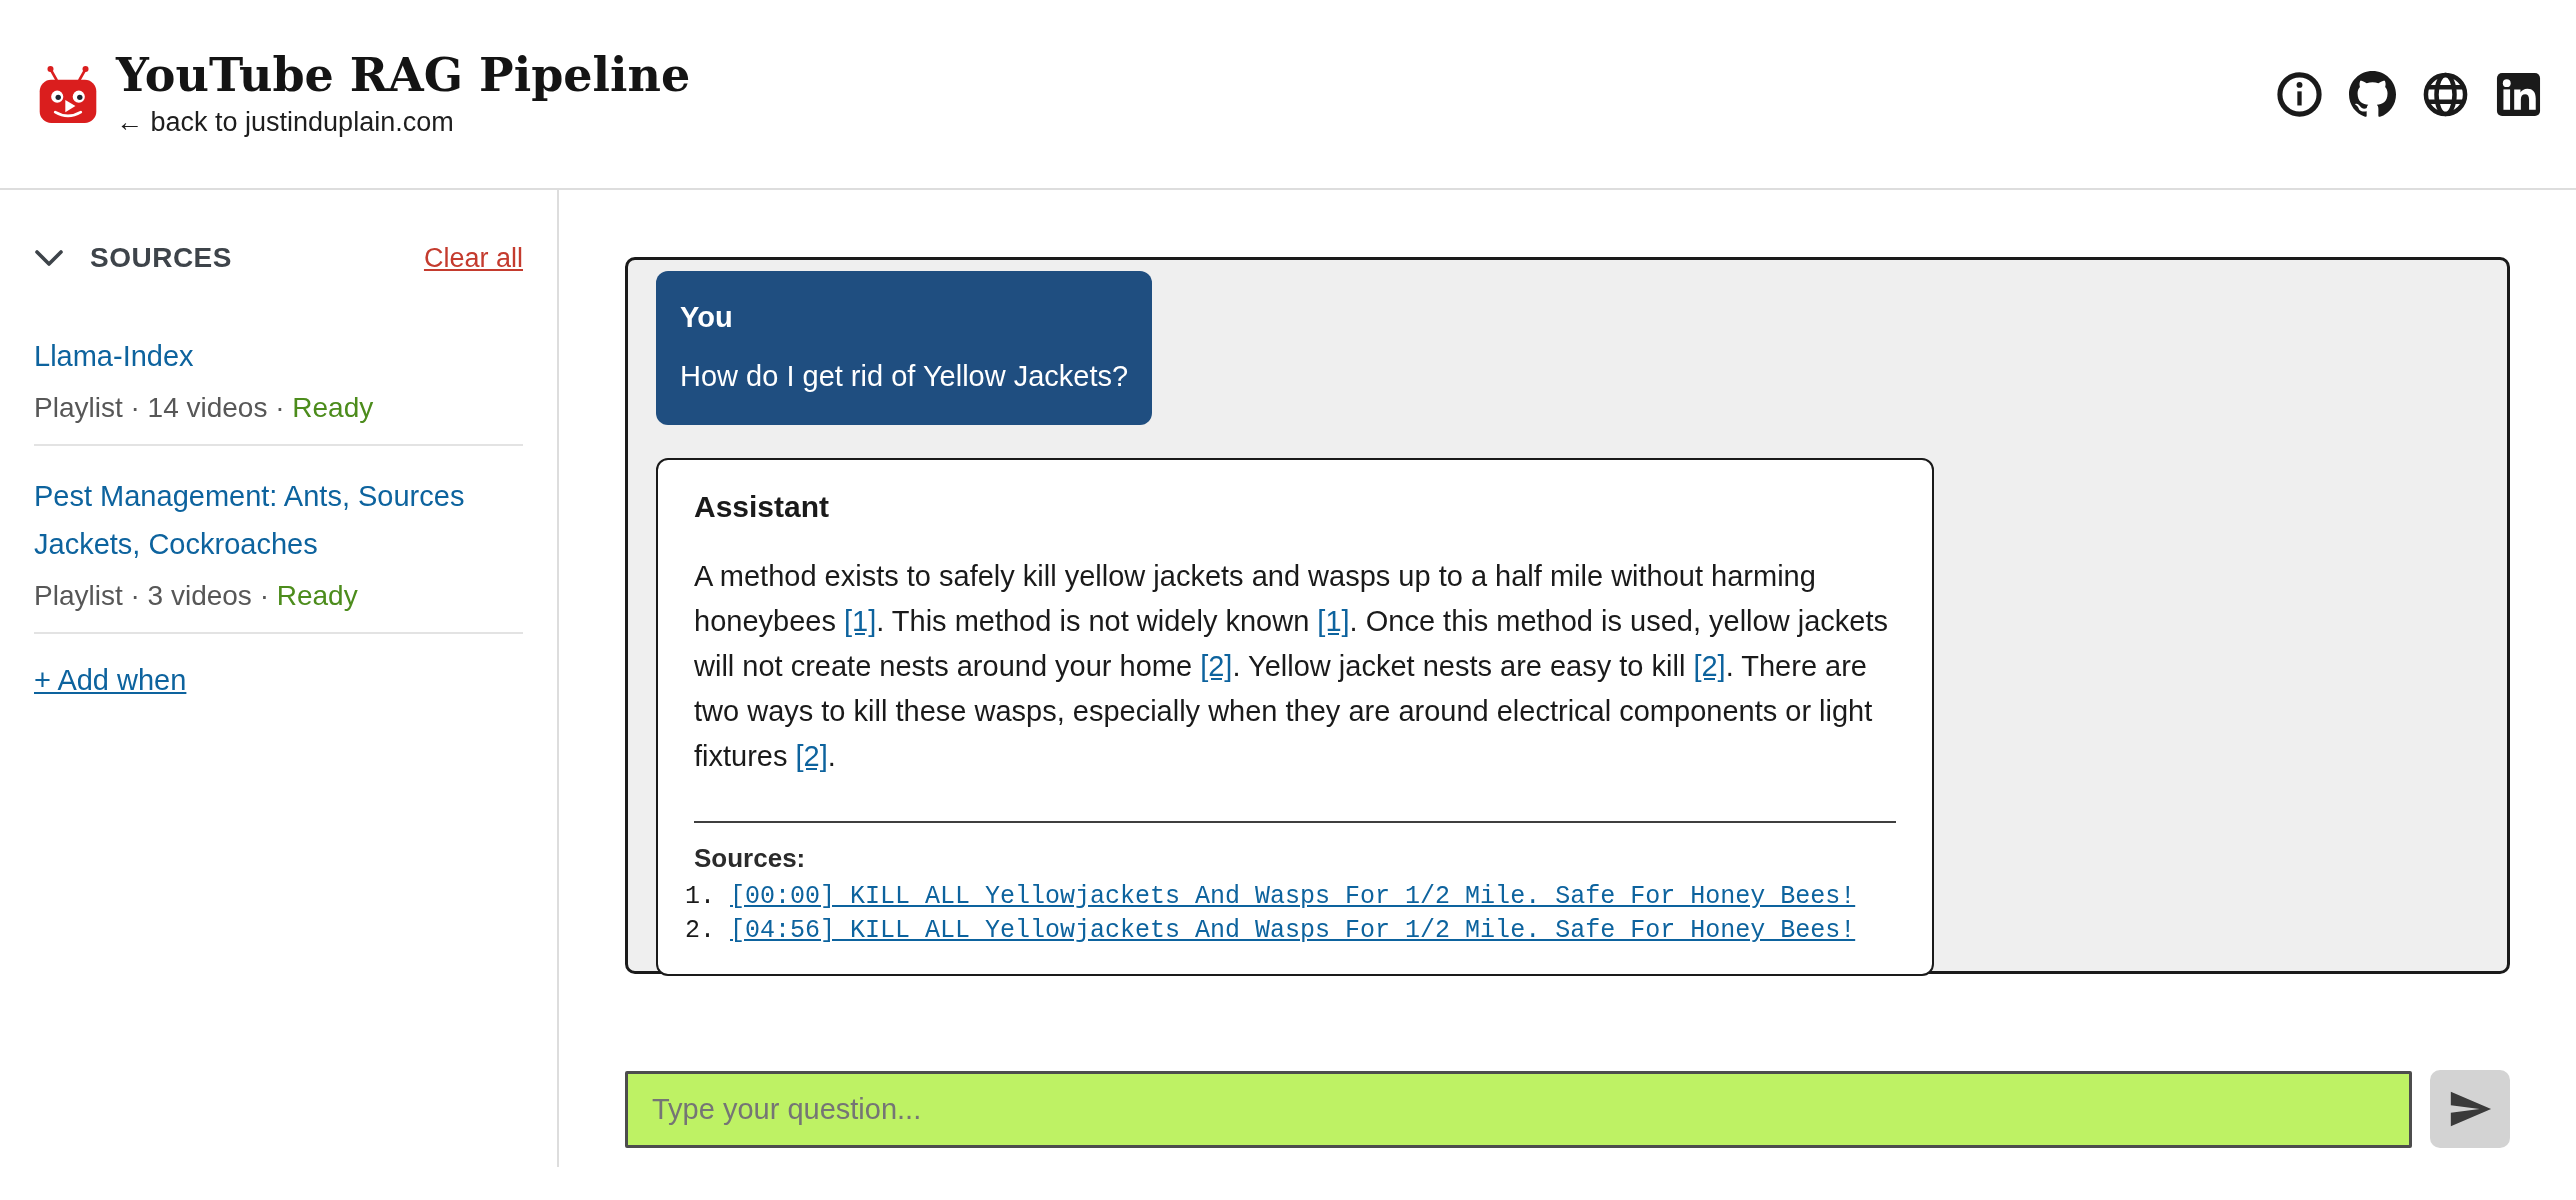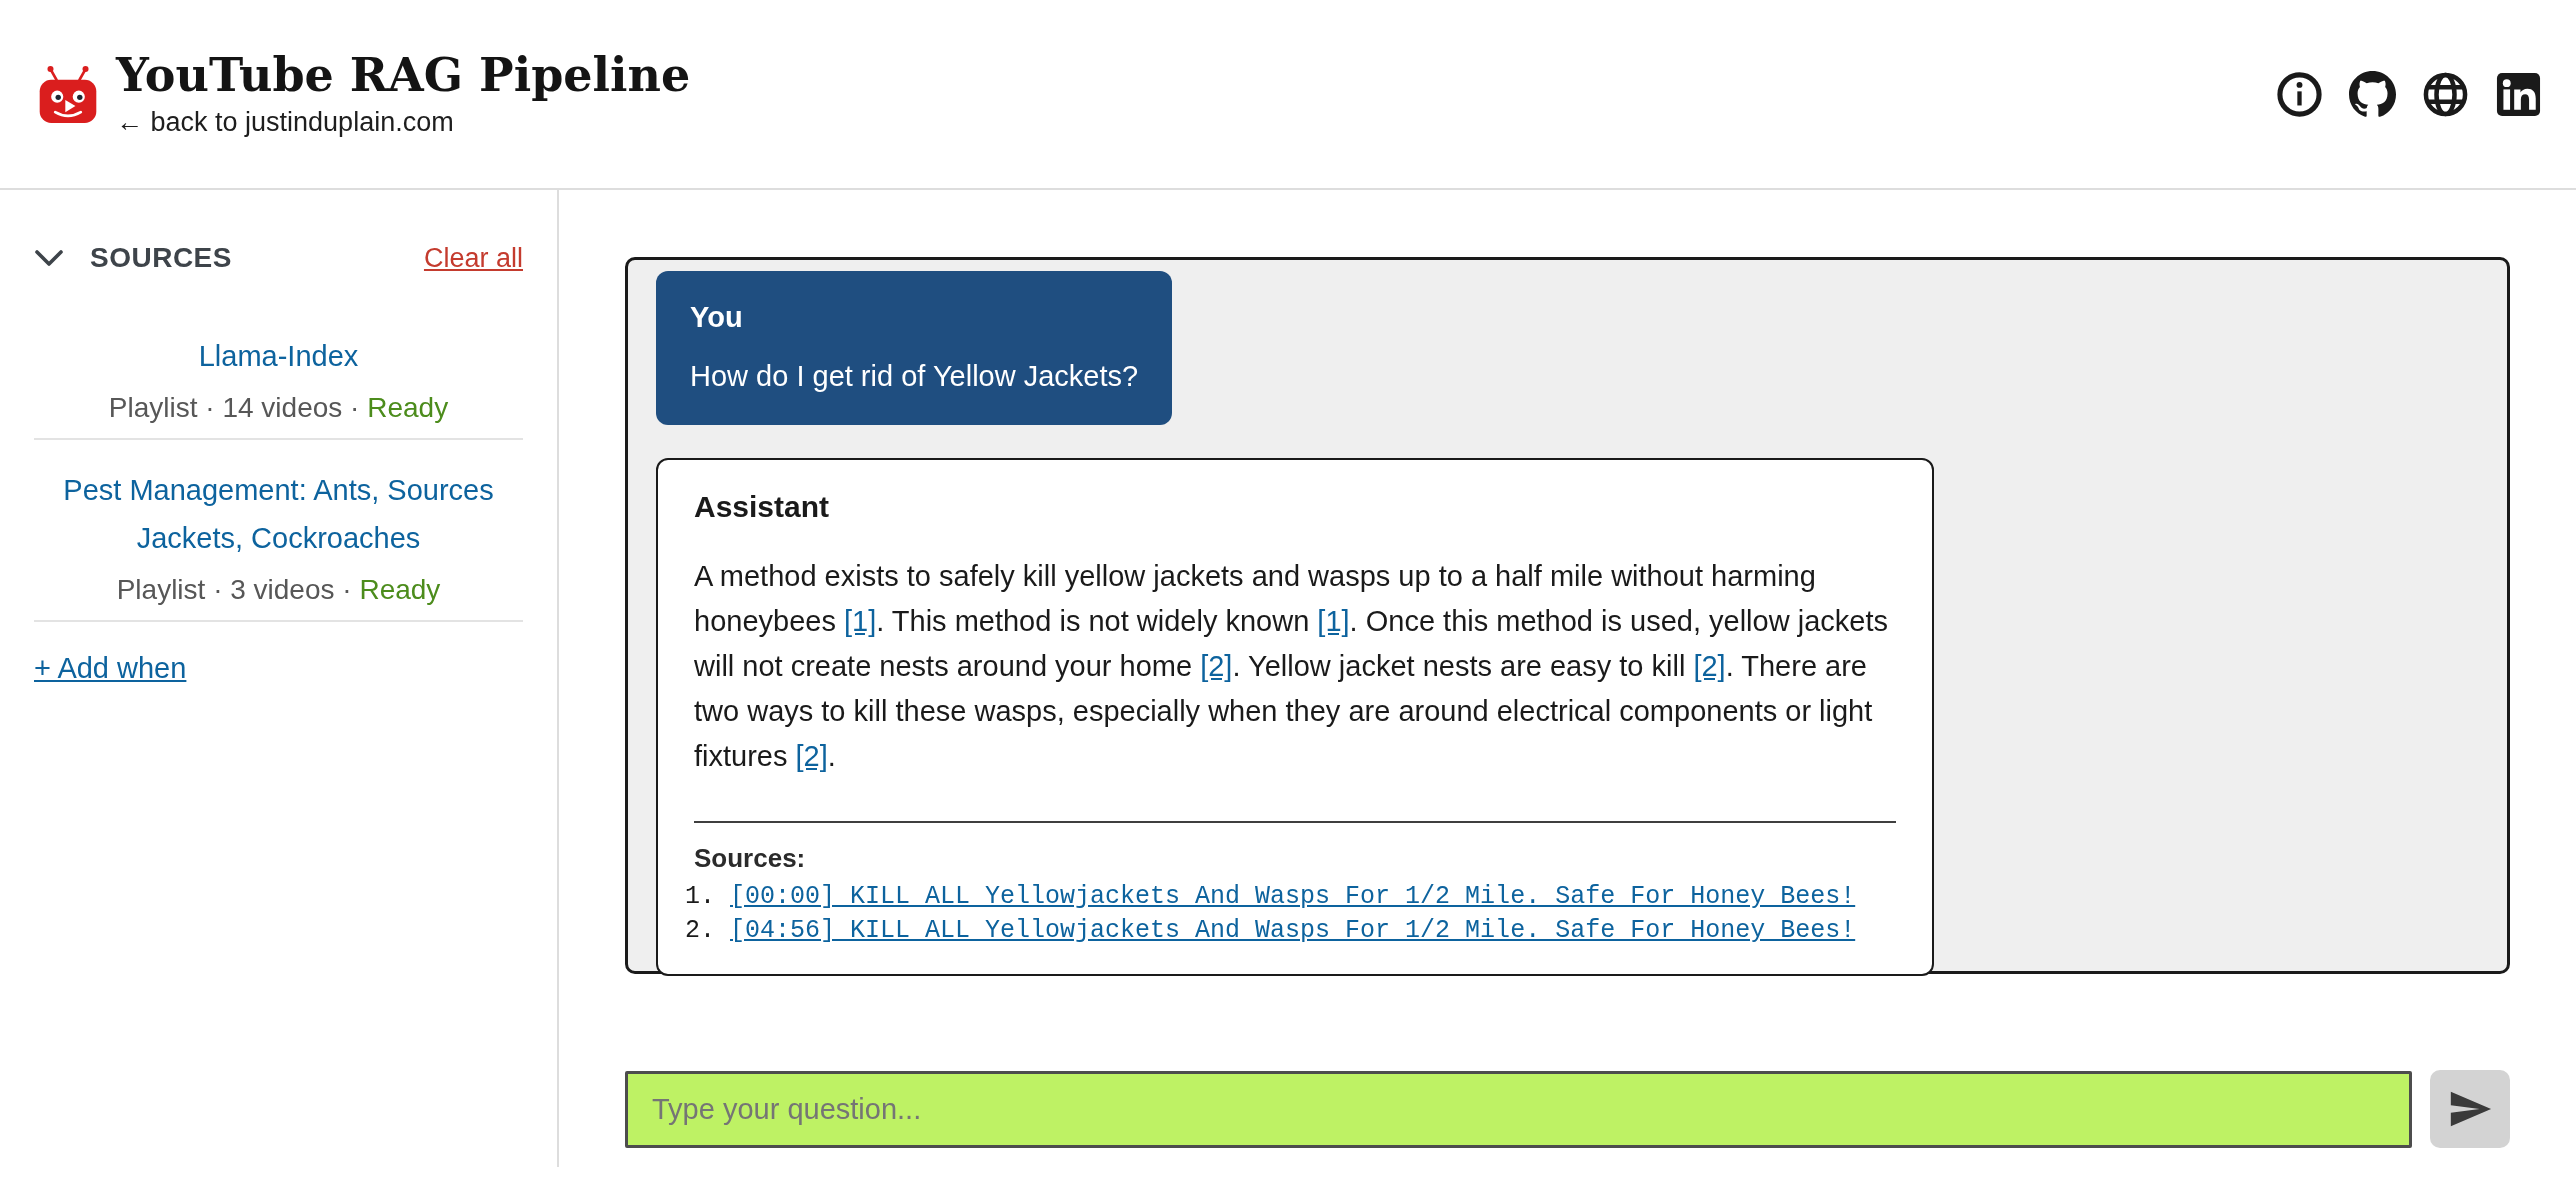--- a/index.html
+++ b/index.html
@@ -23,29 +23,29 @@
   .hicon{display:block;cursor:pointer;}
   .hicon svg{width:47px;height:47px;display:block;}
   
   .content{display:flex;height:977px;}
   .sidebar{width:559px;min-width:559px;border-right:2px solid #ddd;padding:52px 34px 0;}
   .sources-header{display:flex;align-items:center;margin-bottom:58px;}
   .chev{display:block;}
   .chev svg{width:30px;height:18px;display:block;}
   .sources-title{margin-left:26px;font-size:28px;font-weight:700;color:#3e444a;letter-spacing:0.5px;}
   .clear-all{margin-left:auto;font-size:27px;color:var(--danger-red);text-decoration:underline;cursor:pointer;}
-  .source-item{border-bottom:2px solid #e3e3e3;padding-bottom:14px;margin-bottom:26px;text-align:center;}
+  .source-item{border-bottom:2px solid #e3e3e3;padding-bottom:20px;margin-bottom:26px;}
   .src-title{font-size:29px;line-height:48px;color:var(--link-blue);text-decoration:none;cursor:pointer;}
   .src-meta{margin-top:12px;font-size:28px;color:#575757;}
   .src-status{color:var(--ready-green);}
   .add-more{display:inline-block;margin-top:4px;font-size:29px;color:var(--link-blue);text-decoration:underline;cursor:pointer;}
   
   .main{flex:1;padding:67px 66px 0;display:flex;flex-direction:column;}
   .chat-panel{height:717px;background:#efefef;border:3px solid #1a1a1a;border-radius:10px;padding:11px 28px 0;}
-  .user-bubble{width:fit-content;background:var(--bubble-blue);color:#fff;border-radius:12px;padding:30px 34px 32px;max-width:1100px;}
+  .user-bubble{width:fit-content;background:var(--bubble-blue);color:#fff;border-radius:12px;padding:30px 24px 32px;max-width:1100px;}
   .user-bubble .role{font-weight:700;font-size:29px;margin-bottom:26px;}
   .user-bubble .msg{font-size:29px;}
   .assistant-card{width:1278px;margin-top:33px;background:#fff;border:2.5px solid #1a1a1a;border-radius:12px;padding:30px 36px 26px;}
   .arole{font-weight:700;font-size:30px;margin-bottom:30px;}
   .apara{margin:0;font-size:29px;line-height:45px;max-width:1212px;}
   .citation-link{color:var(--link-blue);text-decoration:underline;cursor:pointer;}
   .card-divider{border:none;border-top:2px solid #3f3f3f;margin:42px 0 20px;}
   .sources-label{font-weight:700;font-size:26px;color:#2b2b2b;}
   ol.source-links{margin:6px 0 0;padding-left:36px;font-size:25px;line-height:34px;font-family:Liberation Mono, monospace;}
   ol.source-links li a{color:var(--link-blue);text-decoration:underline;cursor:pointer;}

